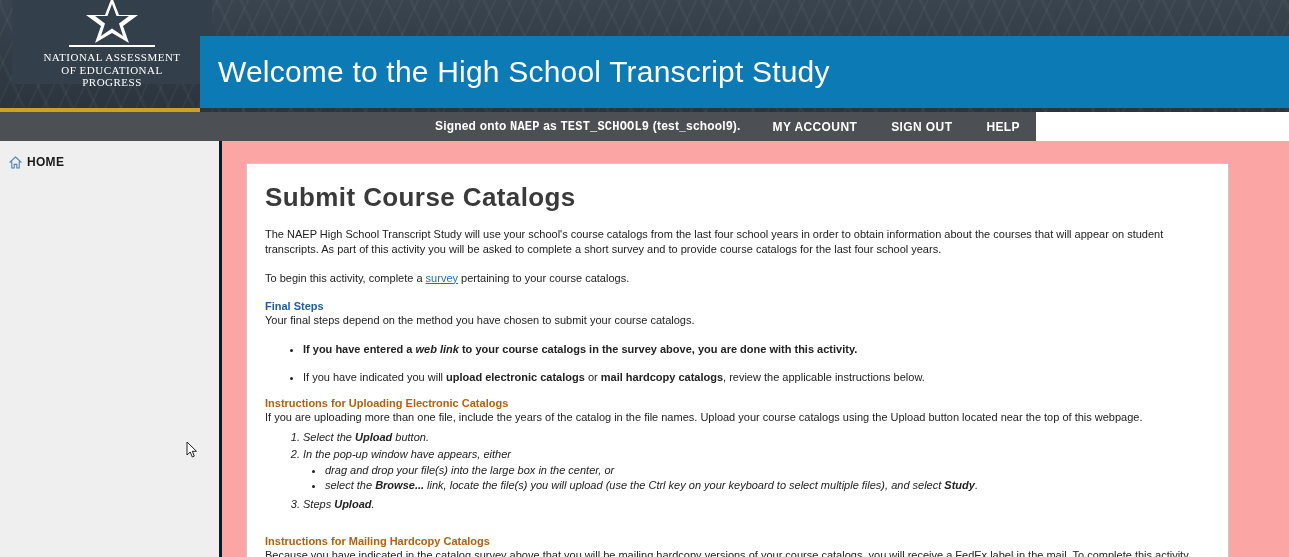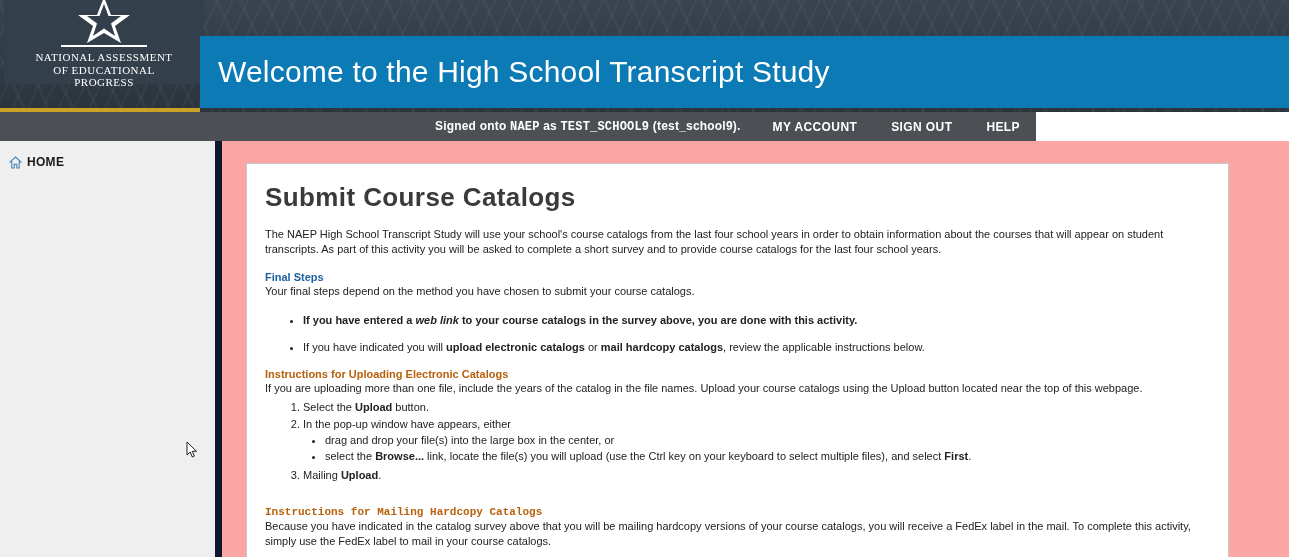--- a/index.html
+++ b/index.html
@@ -19,21 +19,21 @@
     overflow: hidden;
   }
   .header-bg-texture {
     position: absolute; inset: 0;
     background:
       repeating-linear-gradient(115deg, rgba(255,255,255,0.035) 0 2px, rgba(255,255,255,0) 2px 14px),
       repeating-linear-gradient(65deg, rgba(255,255,255,0.03) 0 3px, rgba(255,255,255,0) 3px 22px),
       linear-gradient(180deg, #39444f 0%, #2b343d 100%);
   }
   .logo-panel {
-    position: absolute; left: 4px; top: 0;
+    position: absolute; left: 12px; top: 0;
     width: 200px; height: 84px;
     background: #333f4a;
     display: flex; align-items: center; justify-content: center;
   }
   .logo-inner { text-align: center; color: #ffffff; }
   .logo-star { position: relative; width: 86px; height: 48px; margin: 0 auto 2px; }
   .logo-star svg { display: block; }
   .logo-rule { width: 86px; height: 2px; background: #ffffff; margin: 2px auto 4px; }
   .logo-naep {
     font-family: "Liberation Serif", serif;
@@ -83,21 +83,21 @@
     cursor: pointer;
   }
   .acct-link:last-child { margin-right: 14px; }
 
   
   .body-wrap { display: flex; width: 1289px; height: 416px; }
 
   .sidebar {
     width: 222px; height: 416px;
     background: #efefef;
-    border-right: 7px solid #0f172a;
+    border-right: 3px solid #0f172a;
     padding-top: 10px;
   }
   .home-item {
     display: flex; align-items: center;
     padding: 4px 0 4px 8px;
     font-size: 12px;
     color: #1a1a1a;
     cursor: pointer;
   }
   .home-icon {
@@ -150,29 +150,29 @@
     margin: 0 0 14px 0;
   }
   .sec-body a { color: #1f6fbf; text-decoration: underline; cursor: pointer; }
   ul.bullets {
     margin: 4px 0 12px 0; padding-left: 38px;
     font-size: 11px; color: #222;
   }
   ul.bullets li { margin-bottom: 12px; line-height: 1.4; }
   ol.steps {
     margin: 4px 0 14px 0; padding-left: 38px;
-    font-size: 11px; color: #222;
+    font-size: 11px; color: #222; font-style: italic;
   }
   ol.steps li { margin-bottom: 1px; line-height: 1.45; }
   ol.steps ul.sub {
     list-style: disc;
     margin: 0 0 3px 0; padding-left: 22px;
   }
   ol.steps ul.sub li { margin-bottom: 0; }
-  .mt14 { margin-top: 22px; font-family: Liberation Mono, monospace; }
+  .mt14 { margin-top: 22px; }
   b, strong { font-weight: bold; }
 </style>
 </head>
 <body>
 
 <div class="header">
   <div class="header-bg-texture"></div>
 
   <div class="logo-panel">
     <div class="logo-inner">
@@ -226,20 +226,23 @@
       <svg width="12" height="18" viewBox="0 0 12 18">
         <path d="M1 1 L1 14 L4.2 11 L6.3 16 L8.3 15.1 L6.3 10.3 L10.5 10.3 Z" fill="#ffffff" stroke="#222222" stroke-width="1"></path>
       </svg>
     </span>
 
     <div class="panel">
       <h2>Submit Course Catalogs</h2>
 
       <p class="p-intro">The NAEP High School Transcript Study will use your school's course catalogs from the last four school years in order to obtain information about the courses that will appear on student transcripts. As part of this activity you will be asked to complete a short survey and to provide course catalogs for the last four school years.</p>
 
+      <div class="sec-body">
+        <span>To begin this activity, complete a </span><a href="#">survey</a><span> pertaining to your course catalogs.</span>
+      </div>
 
       <div class="sec-head">Final Steps</div>
       <div class="sec-body">Your final steps depend on the method you have chosen to submit your course catalogs.</div>
 
       <ul class="bullets">
         <li>
           <b><span>If you have entered a </span><i>web link</i><span> to your course catalogs in the survey above, you are done with this activity.</span></b>
         </li>
         <li>
           <span>If you have indicated you will </span><b>upload electronic catalogs</b><span> or </span><b>mail hardcopy catalogs</b><span>, review the applicable instructions below.</span>
@@ -251,26 +254,26 @@
 
       <ol class="steps">
         <li>
           <span>Select the </span><b>Upload</b><span> button.</span>
         </li>
         <li>
           <span>In the pop-up window have appears, either</span>
           <ul class="sub">
             <li>drag and drop your file(s) into the large box in the center, or</li>
             <li>
-              <span>select the </span><b>Browse...</b><span> link, locate the file(s) you will upload (use the Ctrl key on your keyboard to select multiple files), and select </span><b>First</b><span>.</span>
+              <span>select the </span><b>Browse...</b><span> link, locate the file(s) you will upload (use the Ctrl key on your keyboard to select multiple files), and select </span><b>Study</b><span>.</span>
             </li>
           </ul>
         </li>
         <li>
-          <span>Mailing </span><b>Upload</b><span>.</span>
+          <span>Steps </span><b>Upload</b><span>.</span>
         </li>
       </ol>
 
       <div class="sec-head orange mt14">Instructions for Mailing Hardcopy Catalogs</div>
       <div class="sec-body">Because you have indicated in the catalog survey above that you will be mailing hardcopy versions of your course catalogs, you will receive a FedEx label in the mail. To complete this activity, simply use the FedEx label to mail in your course catalogs.</div>
     </div>
   </div>
 </div>
 
 </body></html>

